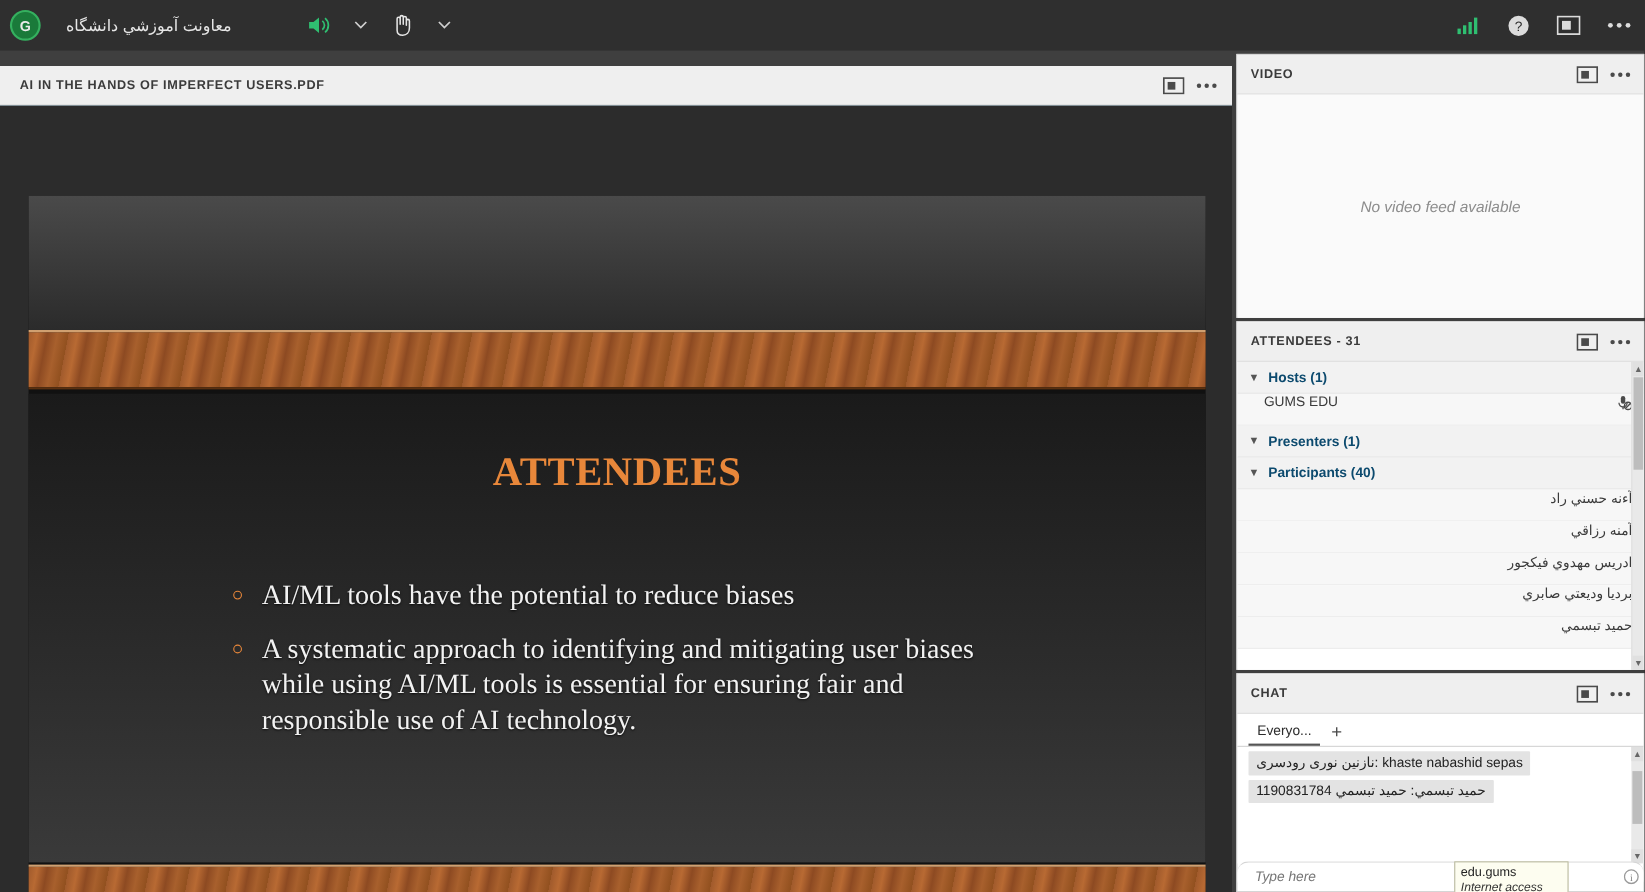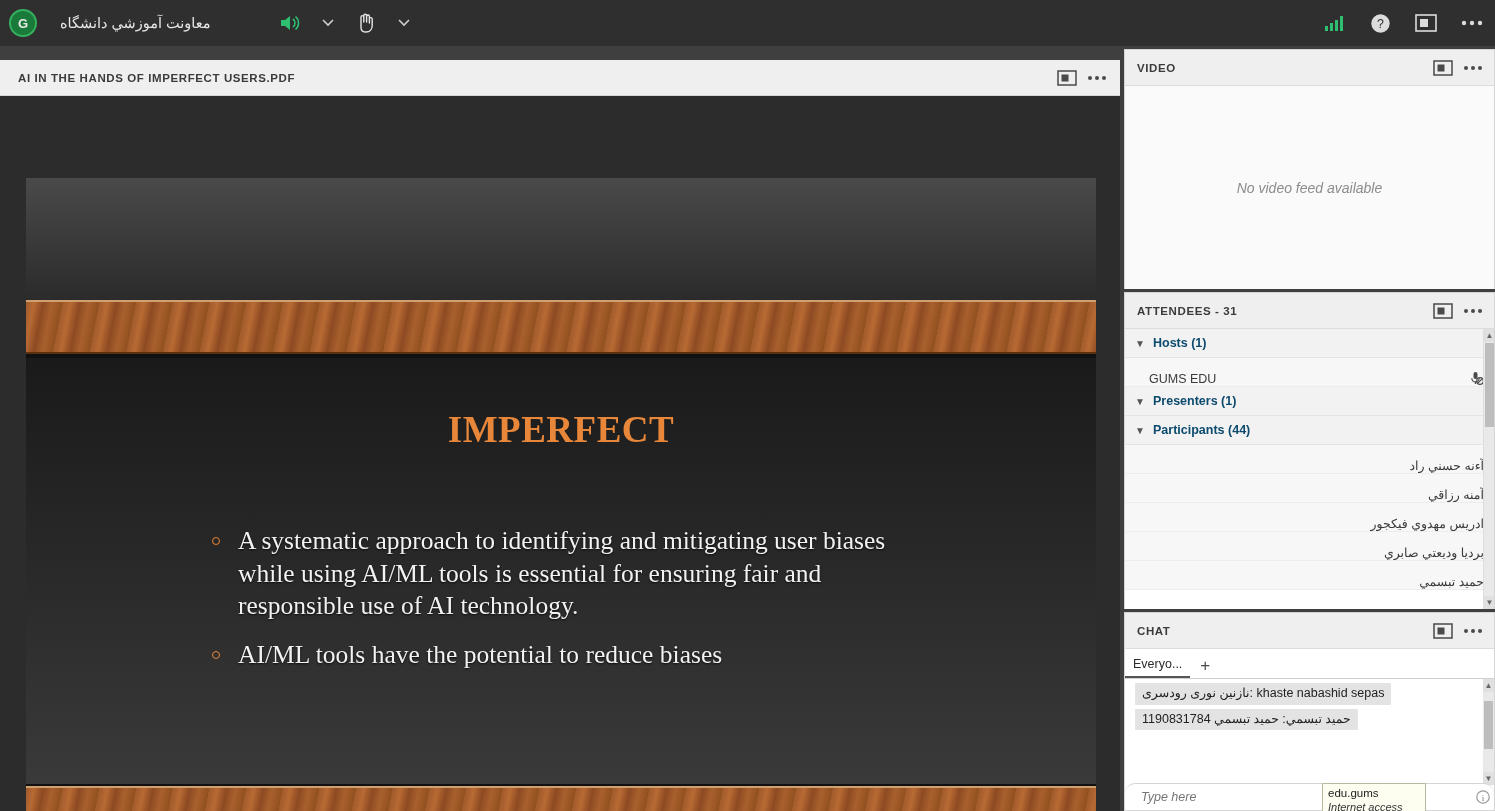--- a/index.html
+++ b/index.html
@@ -225,21 +225,21 @@
   }
   .caret {
     width: 18px; color: #555; font-size: 10px;
     display: flex; align-items: center;
   }
   .att-group-label {
     font-size: 12.5px; font-weight: bold; color: #0c4a6e;
   }
   .att-row {
     height: 29px;
-    display: flex; align-items: flex-end;
+    display: flex; align-items: flex-start;
     padding: 0 10px 0 24px;
     background: #f7f7f7;
     border-bottom: 1px solid #ededed;
   }
   .att-name {
     flex: 1;
     font-size: 12.5px;
     color: #3a3a3a;
   }
   .att-name.rtl { direction: rtl; text-align: right; }
@@ -260,20 +260,21 @@
     position: absolute; left: 0; width: 11px; height: 13px;
     display: flex; align-items: center; justify-content: center;
     color: #666; font-size: 8px; background: #e0e0e0;
   }
 
   
   .chat-pod { height: 199px; margin-top: 3px; }
   .chat-tabs {
     height: 30px;
     display: flex; align-items: flex-end;
+    padding-left: 10px;
     background: #fff;
     border-bottom: 1px solid #cfcfcf;
   }
   .chat-tab {
     font-size: 12.5px;
     color: #2b2b2b;
     padding: 3px 8px 5px 8px;
     border-bottom: 2px solid #555;
   }
   .chat-plus {
@@ -429,24 +430,24 @@
             <circle cx="17" cy="3" r="2" fill="#4a4a4a"></circle>
           </svg>
       </div>
     </div>
 
     <div class="slide-area">
       <div class="slide">
         <div class="slide-topgrad"></div>
         <div class="wood wood-top"></div>
         <div class="slide-body">
-          <div class="slide-heading">IMPERFECT</div>
+          <div class="slide-heading">ATTENDEES</div>
           <div class="bullets">
+            <div class="bullet">AI/ML tools have the potential to reduce biases</div>
             <div class="bullet">A systematic approach to identifying and mitigating user biases while using AI/ML tools is essential for ensuring fair and responsible use of AI technology.</div>
-            <div class="bullet">AI/ML tools have the potential to reduce biases</div>
           </div>
         </div>
         <div class="wood wood-bottom"></div>
       </div>
     </div>
   </div>
 
   <div class="rightcol">
 
     <div class="pod video-pod">
@@ -508,21 +509,21 @@
           </div>
         </div>
 
         <div class="att-group">
           <div class="caret">▼</div>
           <div class="att-group-label">Presenters (1)</div>
         </div>
 
         <div class="att-group">
           <div class="caret">▼</div>
-          <div class="att-group-label">Participants (44)</div>
+          <div class="att-group-label">Participants (40)</div>
         </div>
         <div class="att-row">
           <div class="att-name rtl">آءنه حسني راد</div>
         </div>
         <div class="att-row">
           <div class="att-name rtl">آمنه رزاقي</div>
         </div>
         <div class="att-row">
           <div class="att-name rtl">ادريس مهدوي فيكجور</div>
         </div>

